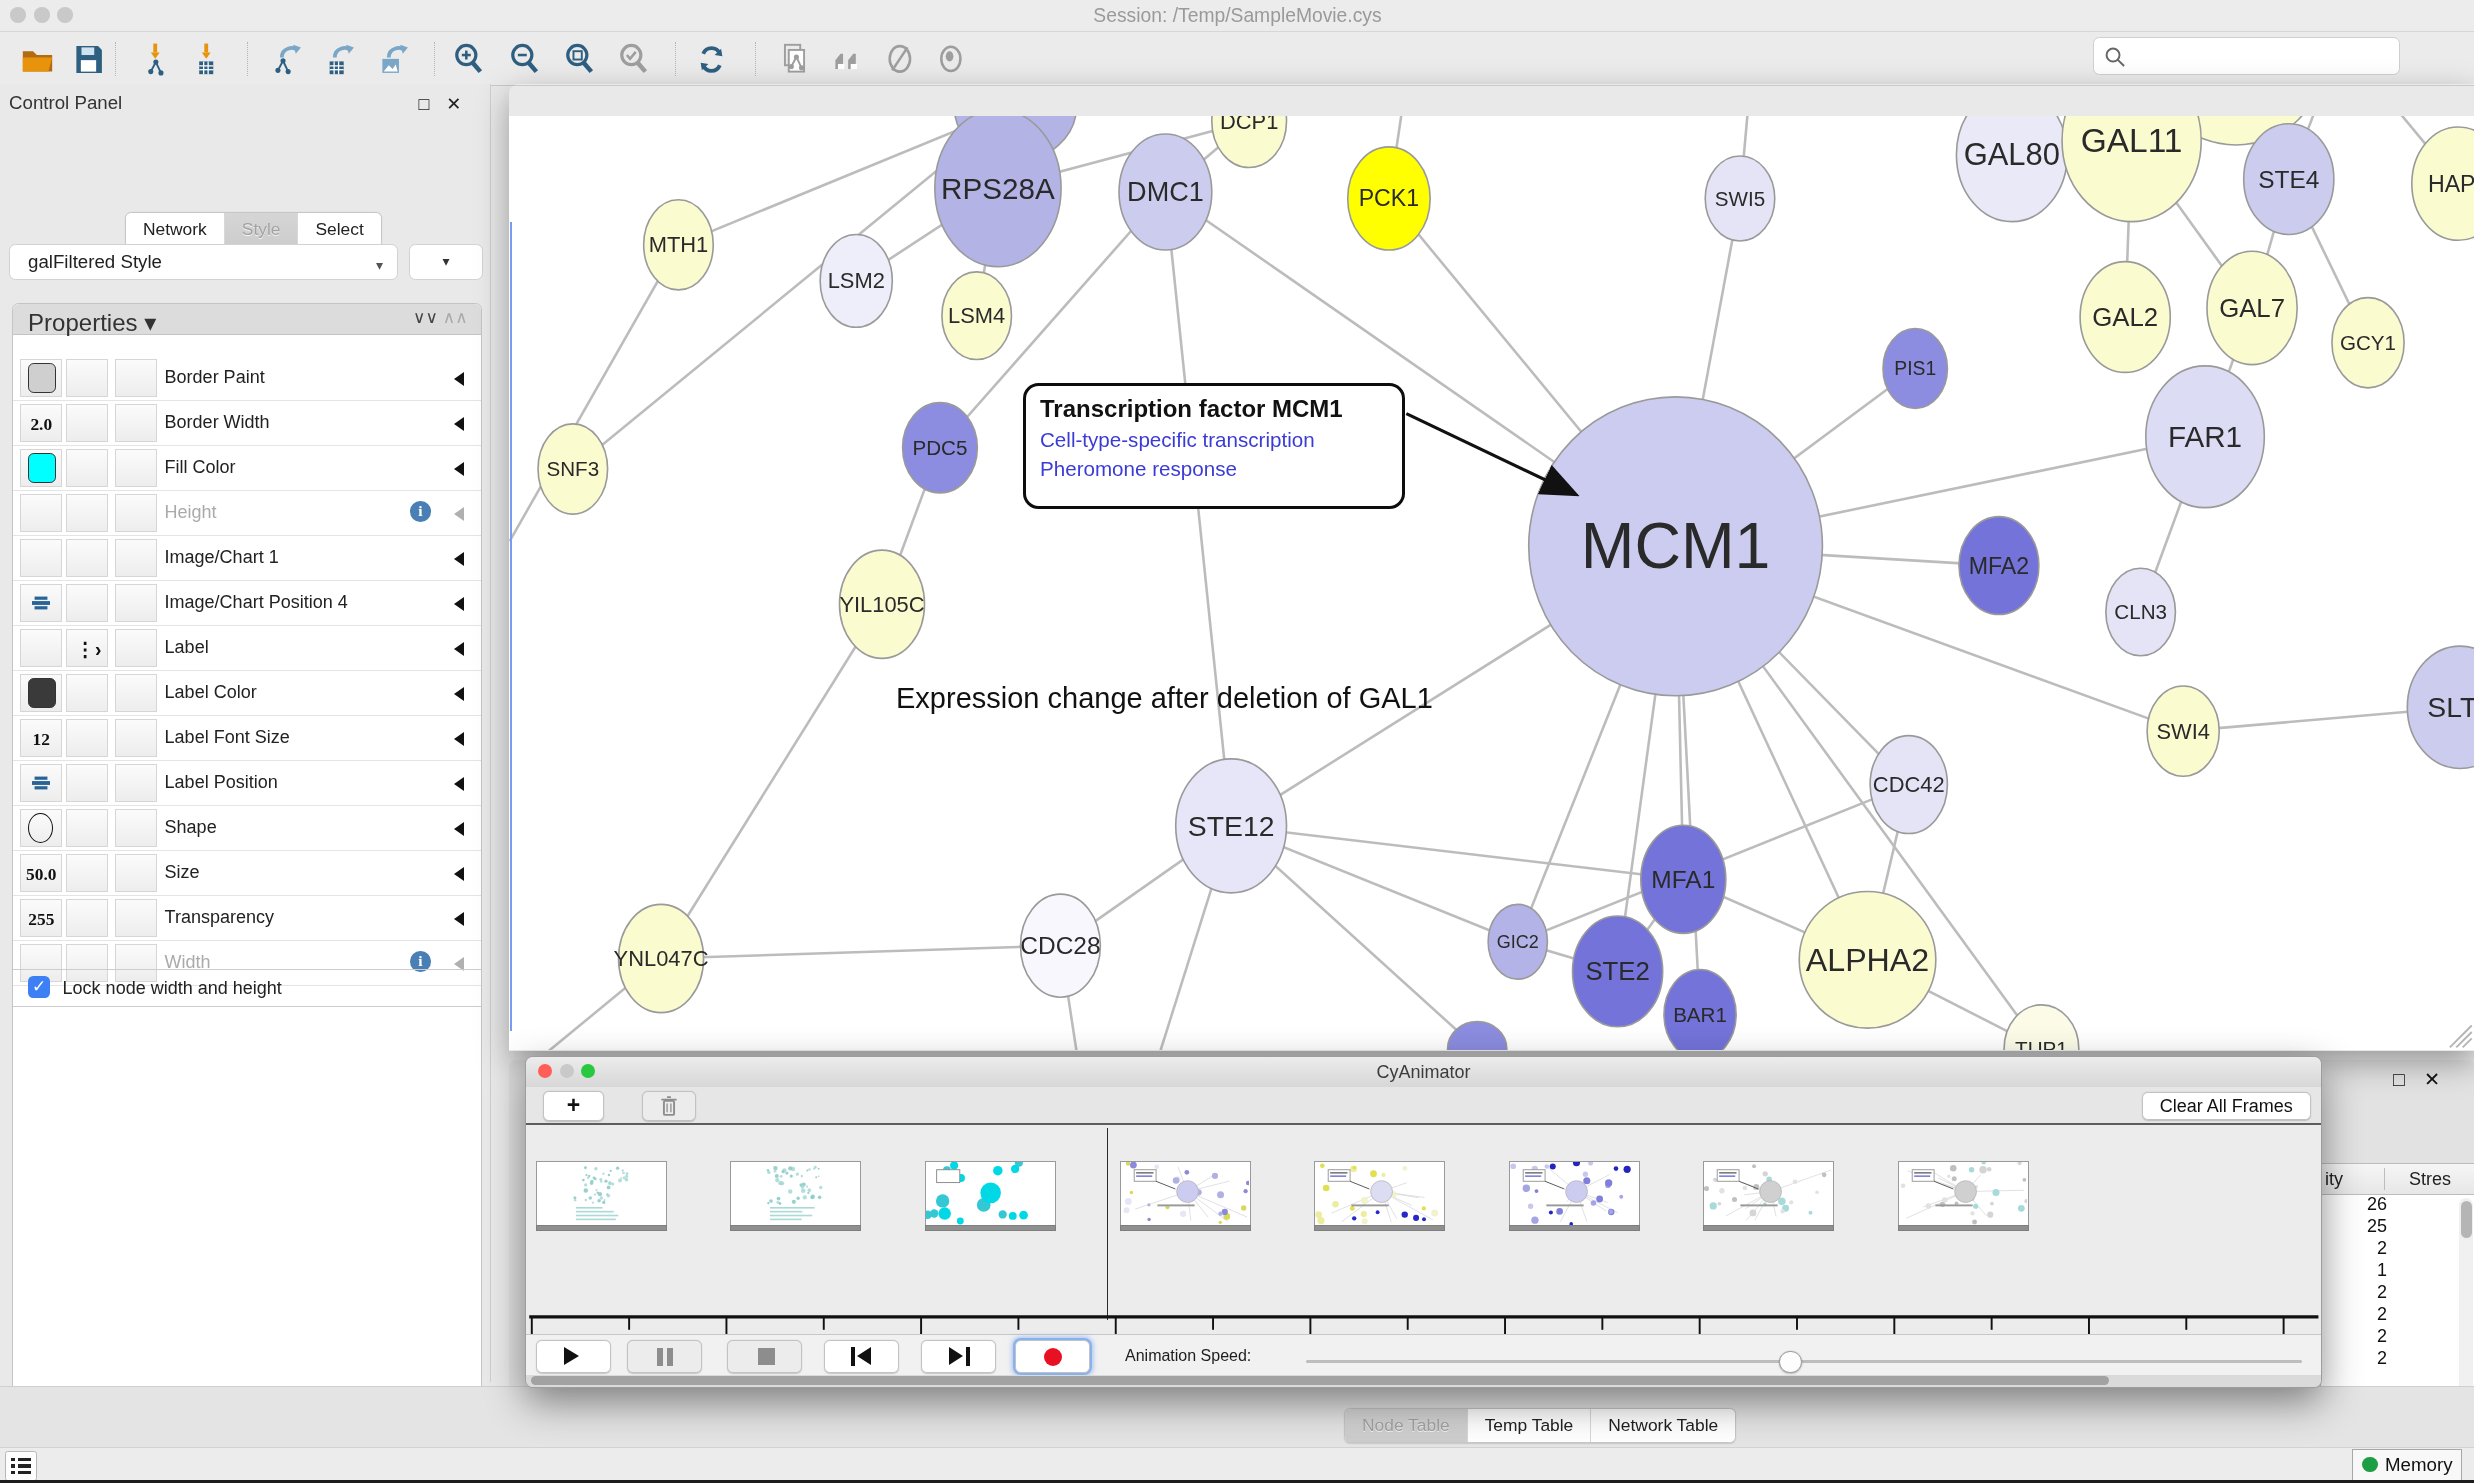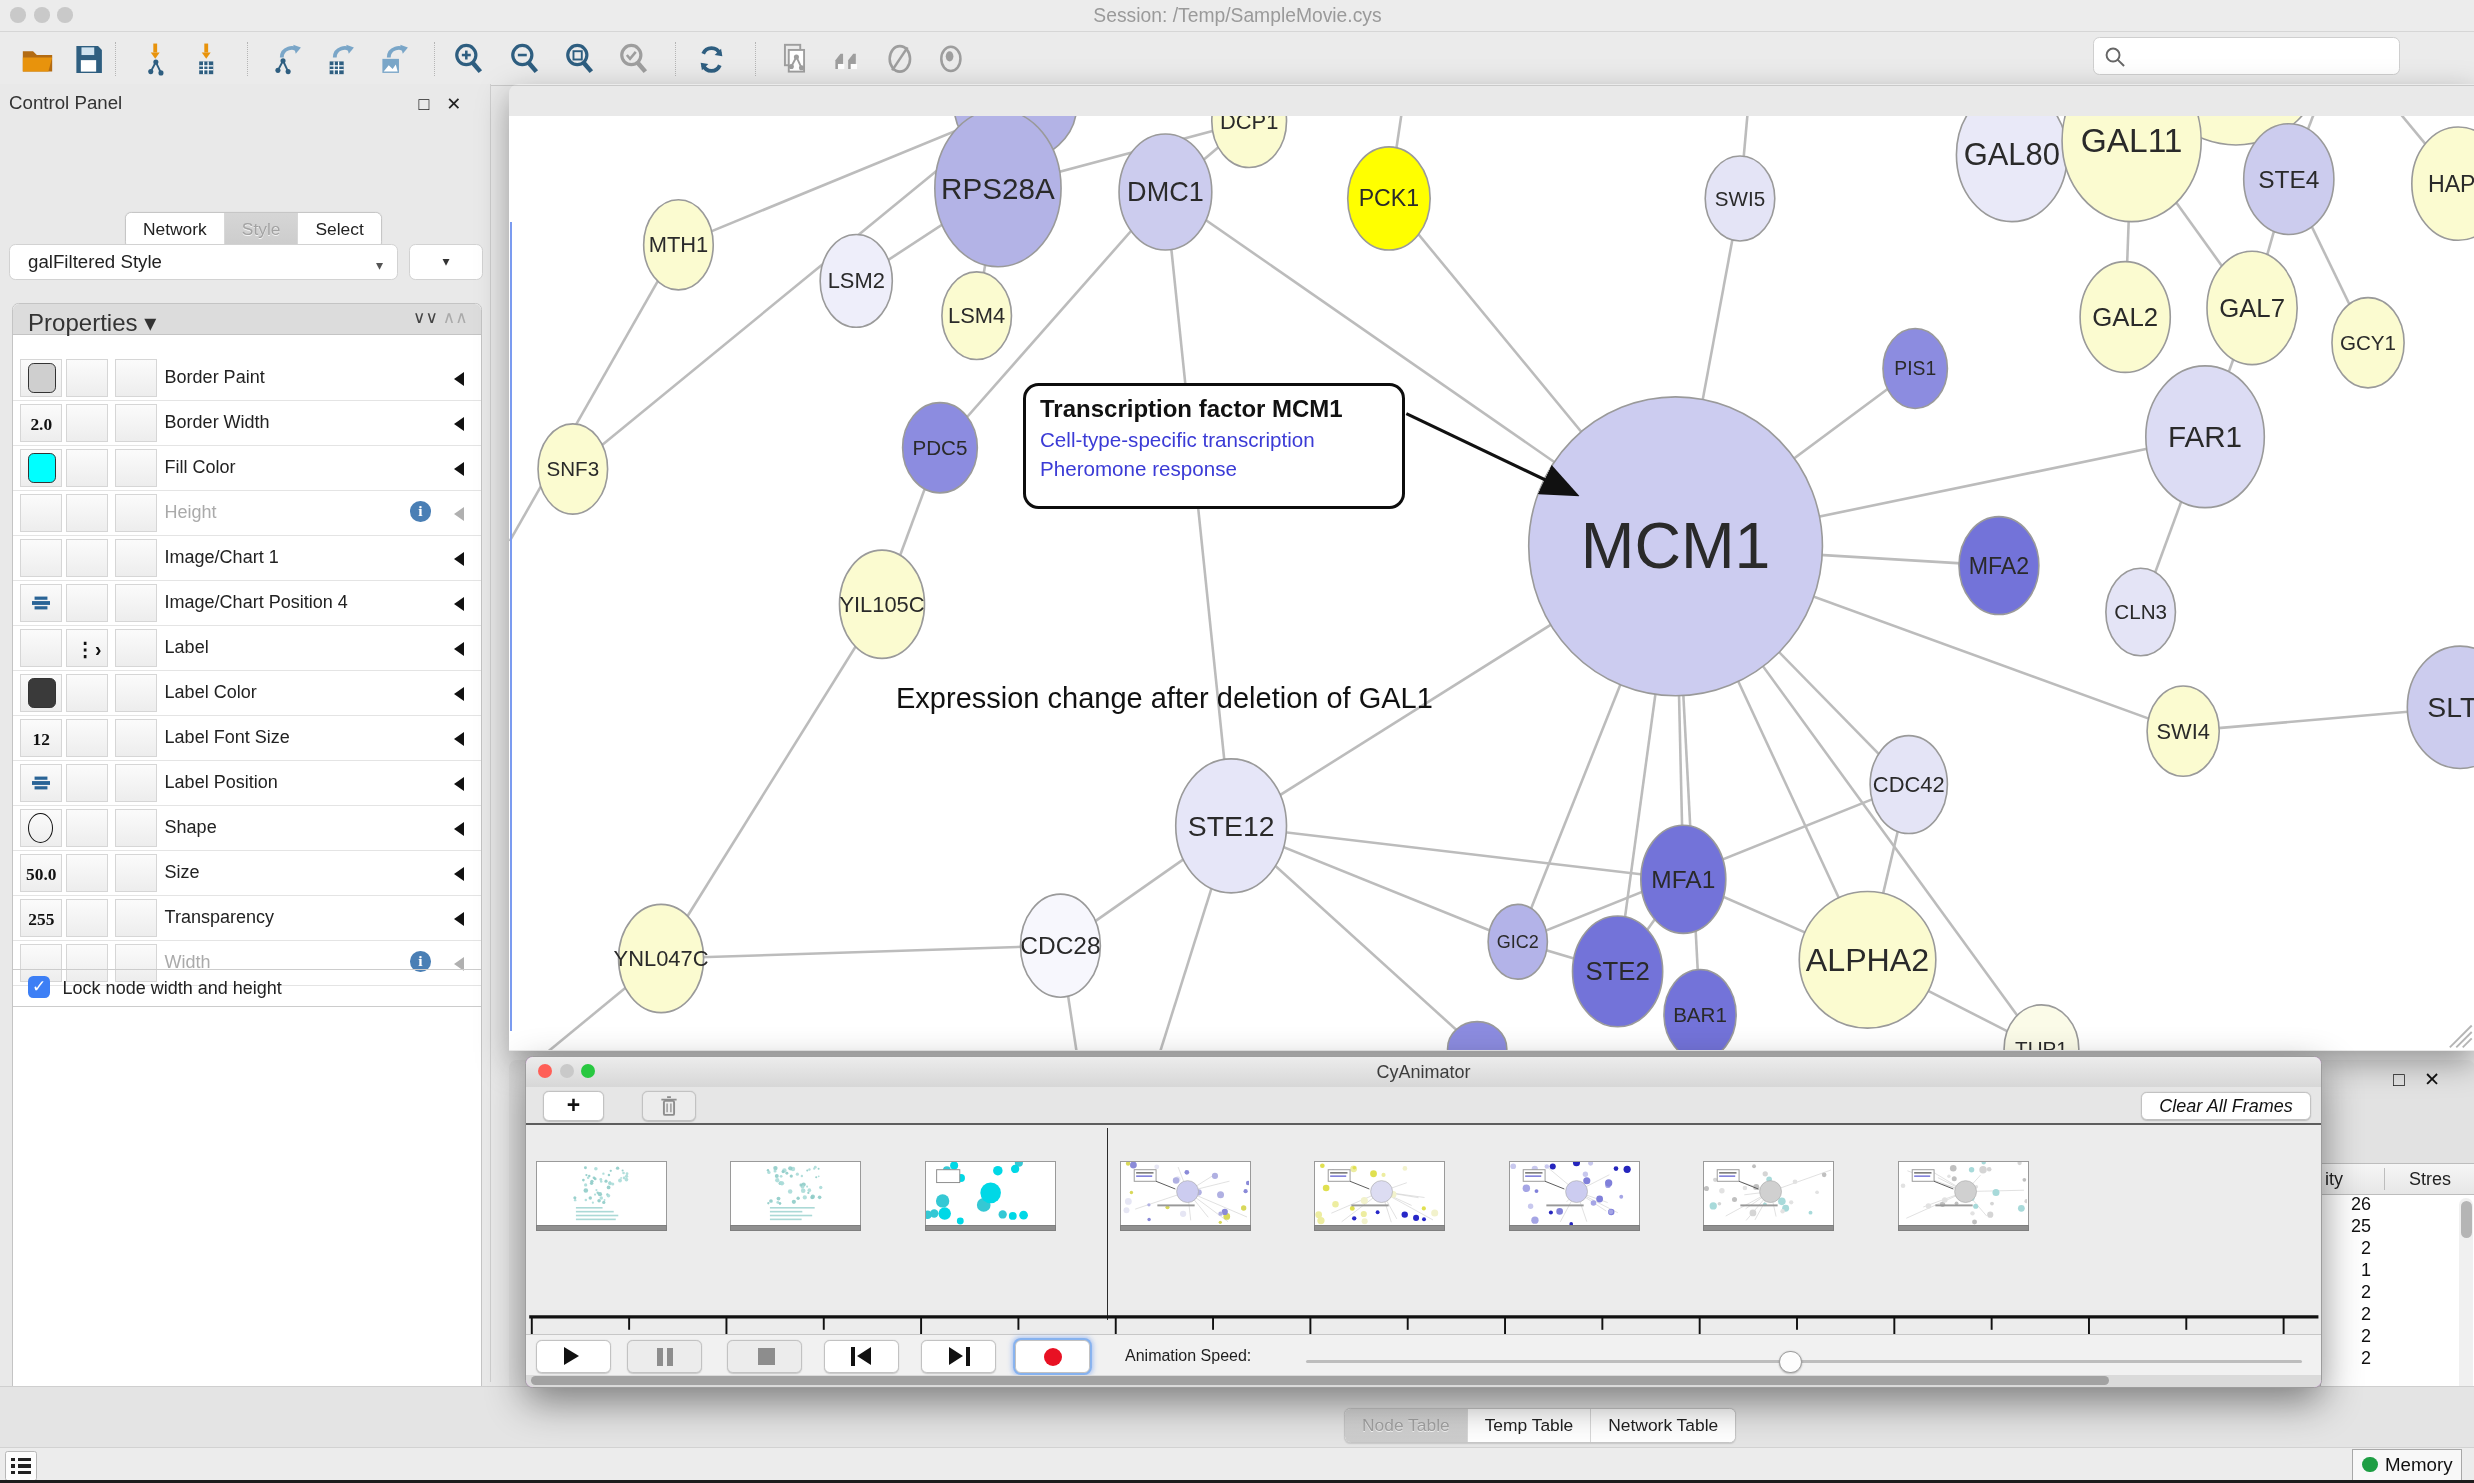--- a/index.html
+++ b/index.html
@@ -58,21 +58,21 @@
   .annot .l{font-size:20.6px;color:#3b3bd6;margin-top:5.2px;}
   .expr{position:absolute;left:387px;top:566px;font-size:29px;color:#111;white-space:nowrap;}
   .blueline{position:absolute;left:1.3px;top:106px;width:1.9px;height:809px;background:#7b9bf0;}
   
   .cya{left:525px;top:1056px;width:1795px;height:330px;background:#f0abfc;border:0.6px solid #9d9d9d;border-radius:7.7px;box-shadow:0 14px 39px rgba(0,0,0,.45);overflow:hidden;}
   .cya-titlebar{position:absolute;left:0;top:0;width:100%;height:30px;background:linear-gradient(#ececec,#d7d7d7);border-bottom:0.6px solid #b5b5b5;}
   .cya-title{position:absolute;left:0;top:4.5px;width:100%;text-align:center;font-size:18px;color:#3c3c3c;}
   .cya-toolbar{position:absolute;left:0;top:30px;width:100%;height:36px;background:#e6e6e6;}
   .btn{position:absolute;background:#fff;border:0.6px solid #c2c2c2;border-radius:5.8px;box-shadow:0 0.6px 1.3px rgba(0,0,0,.18);}
   .btn.graybg{background:#ececec;}
-  .clearfrm{position:absolute;right:10.3px;top:5.2px;height:26px;padding:0 17px;background:#fff;border:0.6px solid #c2c2c2;border-radius:5.8px;font-size:18px;color:#111;line-height:26px;box-shadow:0 0.6px 1.3px rgba(0,0,0,.18);font-style:italic;}
+  .clearfrm{position:absolute;right:10.3px;top:5.2px;height:26px;padding:0 17px;background:#fff;border:0.6px solid #c2c2c2;border-radius:5.8px;font-size:18px;color:#111;line-height:26px;box-shadow:0 0.6px 1.3px rgba(0,0,0,.18);}
   .cya-sep{position:absolute;left:0;top:66px;width:100%;height:1.9px;background:#5d5d5d;}
   .timeline{position:absolute;left:0;top:68px;width:100%;height:209px;background:#ececec;}
   .thumb{position:absolute;top:36px;width:129px;height:64px;background:#fff;border:0.6px solid #9a9a9a;}
   .thumb::after{content:"";position:absolute;left:-0.6px;bottom:-4.5px;width:129px;height:3.9px;background:#8f8f8f;border:0.6px solid #7f7f7f;}
   .playhead{position:absolute;top:2.6px;width:1.3px;height:192px;background:#2b2b2b;}
   
   .cya-controls{position:absolute;left:0;top:277px;width:100%;height:40px;background:#f1f1f1;border-top:0.6px solid #c7c7c7;}
   .cbtn{position:absolute;top:5.2px;width:73px;height:31px;}
   .tri-r{position:absolute;left:27px;top:5.8px;width:0;height:0;border-top:9.7px solid transparent;border-bottom:9.7px solid transparent;border-left:15.5px solid #111;}
   .pausebars{position:absolute;left:26px;top:6.4px;width:22px;height:18px;}
@@ -88,21 +88,21 @@
   .hscroll{position:absolute;left:0;top:318px;width:100%;height:11.6px;background:#dadada;}
   .hscroll .thmb{position:absolute;left:5.2px;top:1.3px;width:1578px;height:8.4px;background:#a2a2a2;border-radius:4.5px;}
   
   .table-panel{left:509px;top:1060px;width:1966px;height:387px;background:#e2e2e2;border-radius:7.7px 7.7px 0 0;}
   .tp-wicons{position:absolute;right:15.5px;top:7.7px;font-size:19.3px;color:#111;letter-spacing:19.3px;}
   .tp-table{position:absolute;left:1811px;top:103px;width:155px;height:284px;background:#fff;border:0.6px solid #bdbdbd;}
   .tp-hd{position:absolute;left:0;top:0;width:100%;height:30px;background:linear-gradient(#f6f6f6,#e7e7e7);border-bottom:0.6px solid #bdbdbd;font-size:18px;color:#222;}
   .tp-hd .c1{position:absolute;left:3.9px;top:5.2px;}
   .tp-hd .c2{position:absolute;left:88px;top:5.2px;}
   .tp-hd .dv{position:absolute;left:63px;top:3.9px;width:0.6px;height:22px;background:#bdbdbd;}
-  .tp-rows{position:absolute;left:0;top:30px;width:126px;}
+  .tp-rows{position:absolute;left:16px;top:30px;width:126px;}
   .tp-row{height:22px;text-align:right;font-size:18px;color:#111;padding-right:76px;}
   .tp-scroll{position:absolute;right:2.6px;top:34px;width:14px;height:245px;background:#f0f0f0;border-radius:7px;}
   .tp-scroll .th{position:absolute;left:1.3px;top:2.6px;width:11.6px;height:37px;background:#b5b5b5;border-radius:5.8px;}
   .dock-tabs-wrap{left:0;top:1386px;width:2475px;height:61px;background:#e4e4e4;border-top:0.6px solid #cfcfcf;}
   
   .statusbar{left:0;top:1447px;width:2475px;height:33px;background:#ececec;border-top:0.6px solid #d2d2d2;}
   .listbtn{position:absolute;left:5.2px;top:3.2px;width:30px;height:28px;background:#fdfdfd;border:0.6px solid #b8b8b8;border-radius:2.6px;}
   .listbtn .r{position:absolute;left:5.2px;width:19.3px;height:3.2px;}
   .listbtn .r::before{content:"";position:absolute;left:0;top:0;width:3.9px;height:3.2px;background:#222;}
   .listbtn .r::after{content:"";position:absolute;left:6.4px;top:0;width:13px;height:3.2px;background:#222;}

